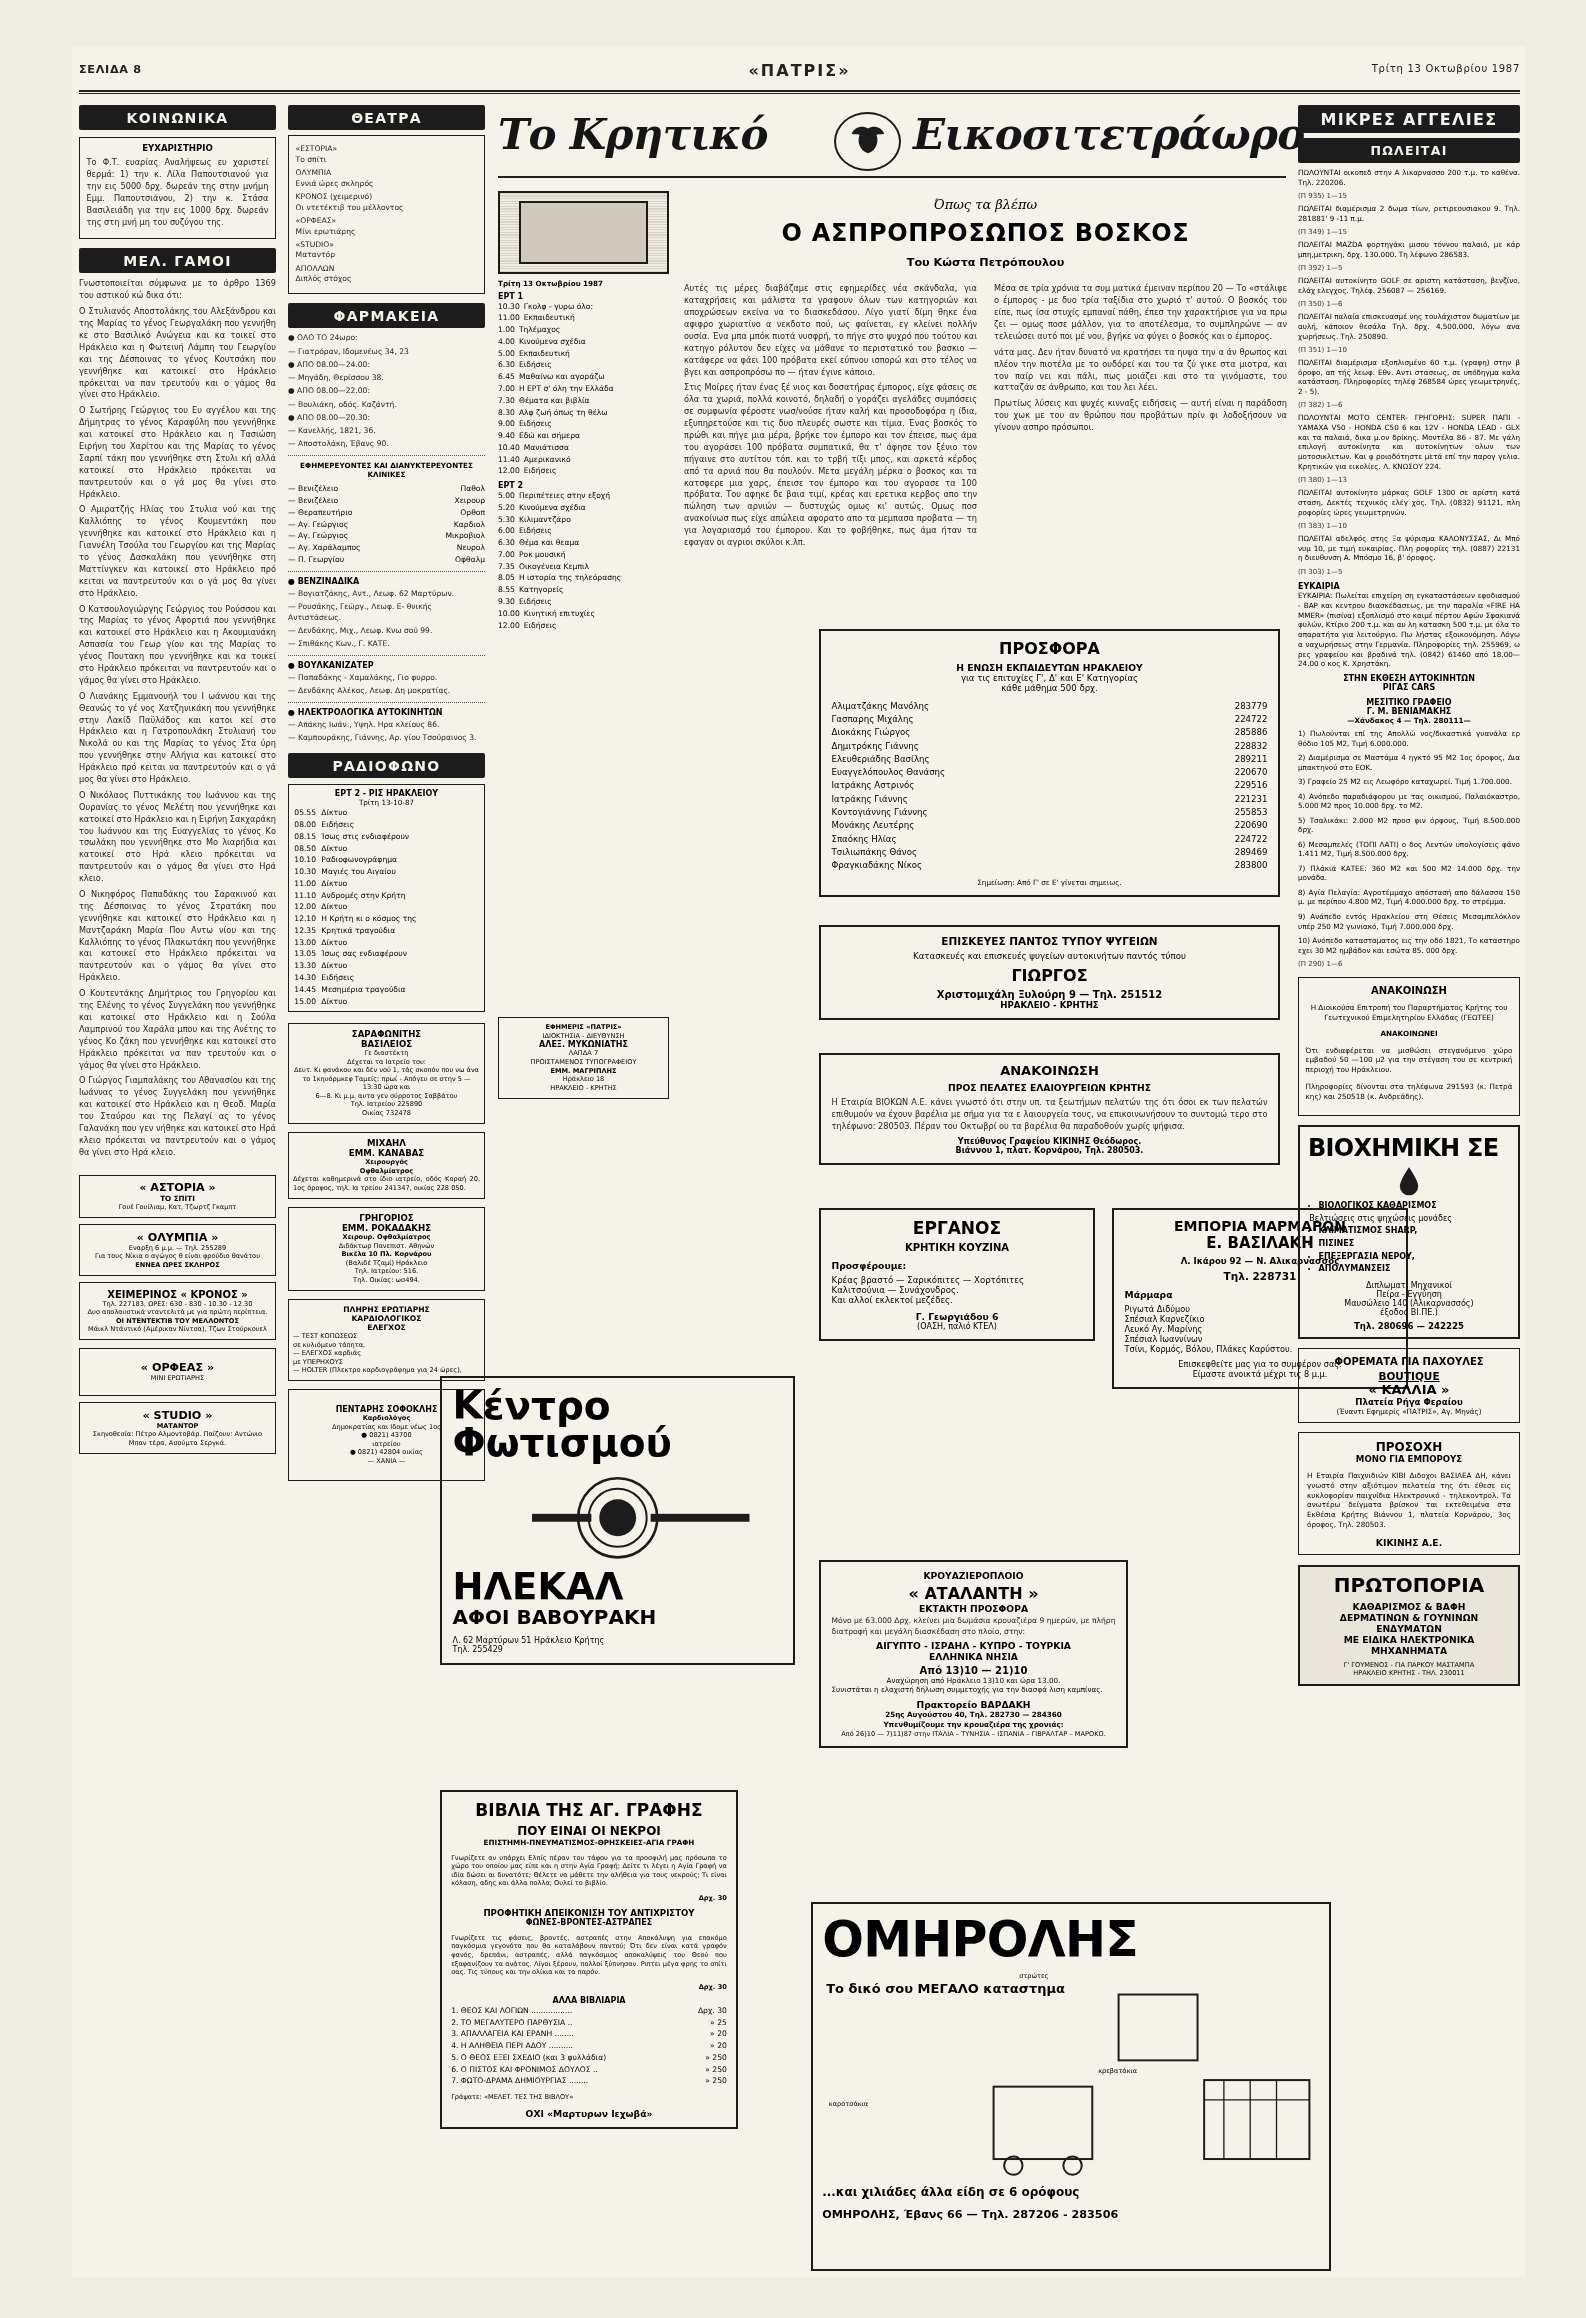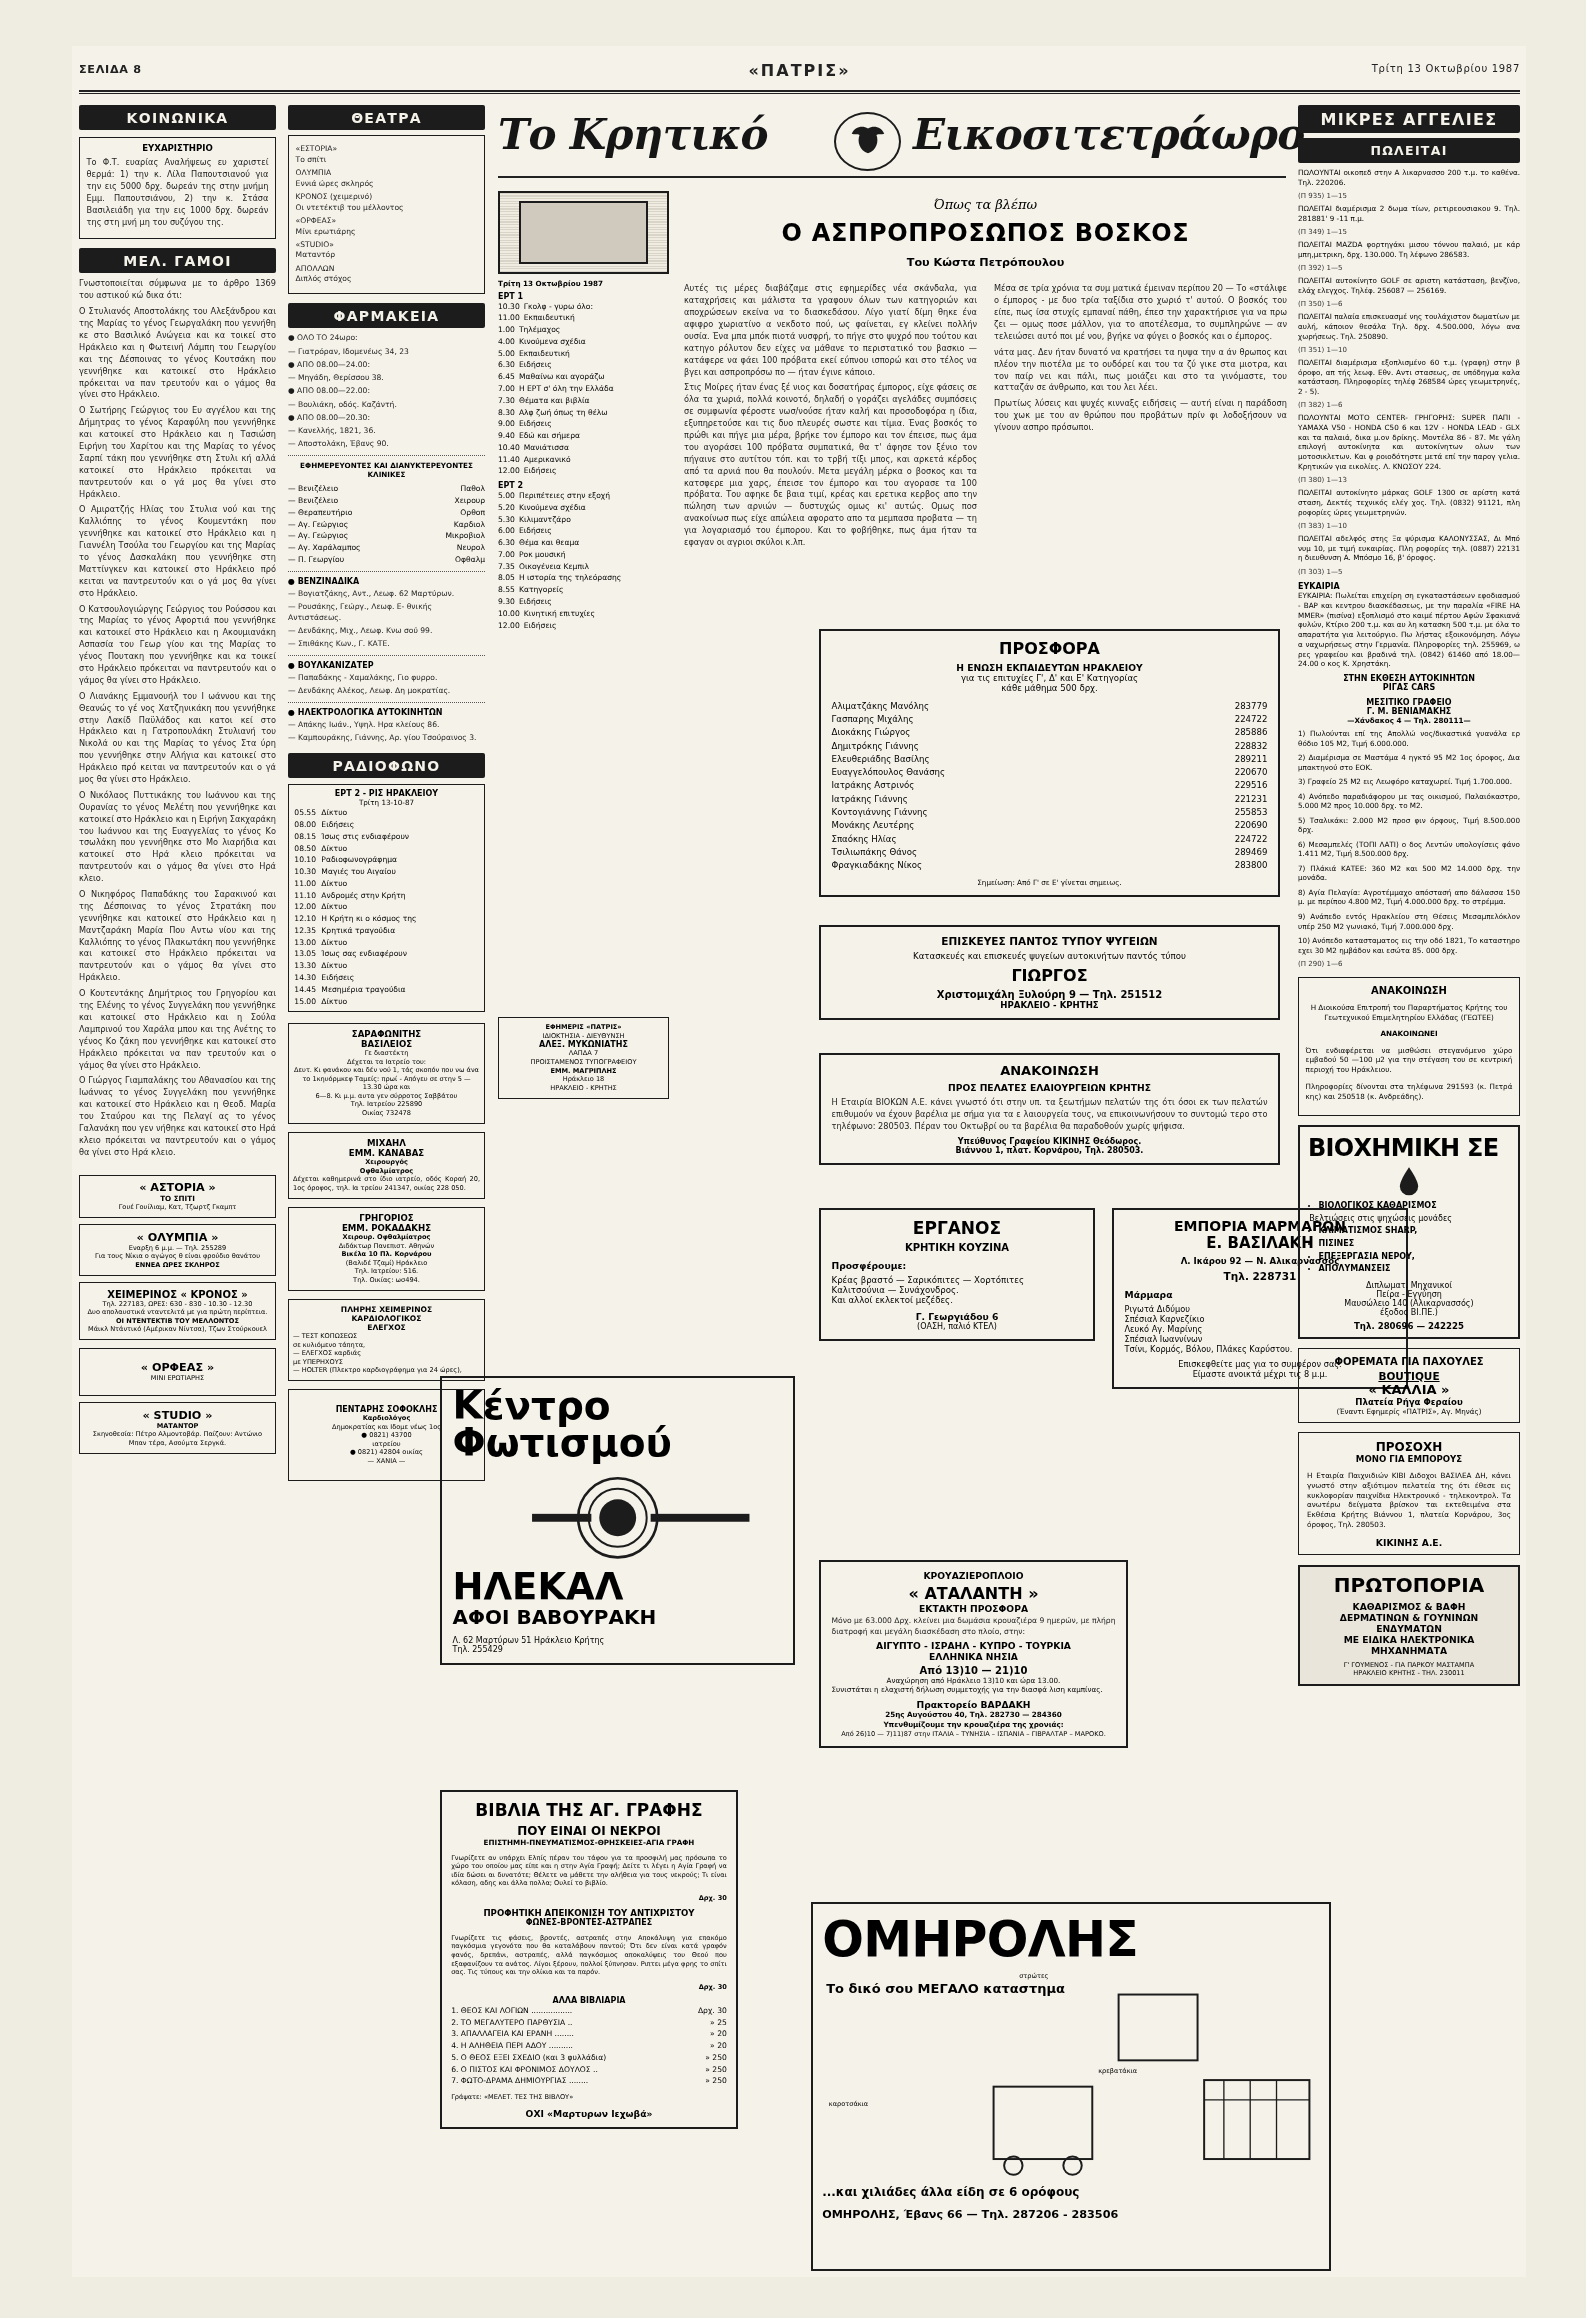--- a/index.html
+++ b/index.html
@@ -308,21 +308,21 @@
         <div class="bold" style="font-size:8.6px;">ΓΡΗΓΟΡΙΟΣ</div>
         <div class="bold" style="font-size:8.6px;">ΕΜΜ. ΡΟΚΑΔΑΚΗΣ</div>
         <div class="tiny bold">Χειρουρ. Οφθαλμίατρος</div>
         <div class="tiny">Διδάκτωρ Πανεπιστ. Αθηνών</div>
         <div class="tiny bold">Βικέλα 10 Πλ. Κορνάρου</div>
         <div class="tiny">(Βαλιδέ Τζαμί) Ηράκλειο</div>
         <div class="tiny">Τηλ. Ιατρείου:   516.</div>
         <div class="tiny">Τηλ. Οικίας: ωσ494.</div>
       </div>
       <div class="adbox2" style="padding:5.3px 4px;margin-bottom:8px;">
-        <div class="bold center" style="font-size:7.6px;">ΠΛΗΡΗΣ ΧΕΙΜΕΡΙΝΟΣ</div>
+        <div class="bold center" style="font-size:7.6px;">ΠΛΗΡΗΣ ΕΡΩΤΙΑΡΗΣ</div>
         <div class="bold center" style="font-size:7.6px;">ΚΑΡΔΙΟΛΟΓΙΚΟΣ</div>
         <div class="bold center" style="font-size:7.6px;">ΕΛΕΓΧΟΣ</div>
         <div class="tiny">— ΤΕΣΤ ΚΟΠΩΣΕΩΣ</div>
         <div class="tiny">σε κυλιόμενο τάπητα,</div>
         <div class="tiny">— ΕΛΕΓΧΟΣ καρδιάς</div>
         <div class="tiny">με ΥΠΕΡΗΧΟΥΣ</div>
         <div class="tiny">— HOLTER    (Πλεκτρο καρδιογράφημα για 24 ώρες),</div>
         <div class="tiny"></div>
       </div>
       <div class="adbox2 center" style="padding:15px 4px;">

